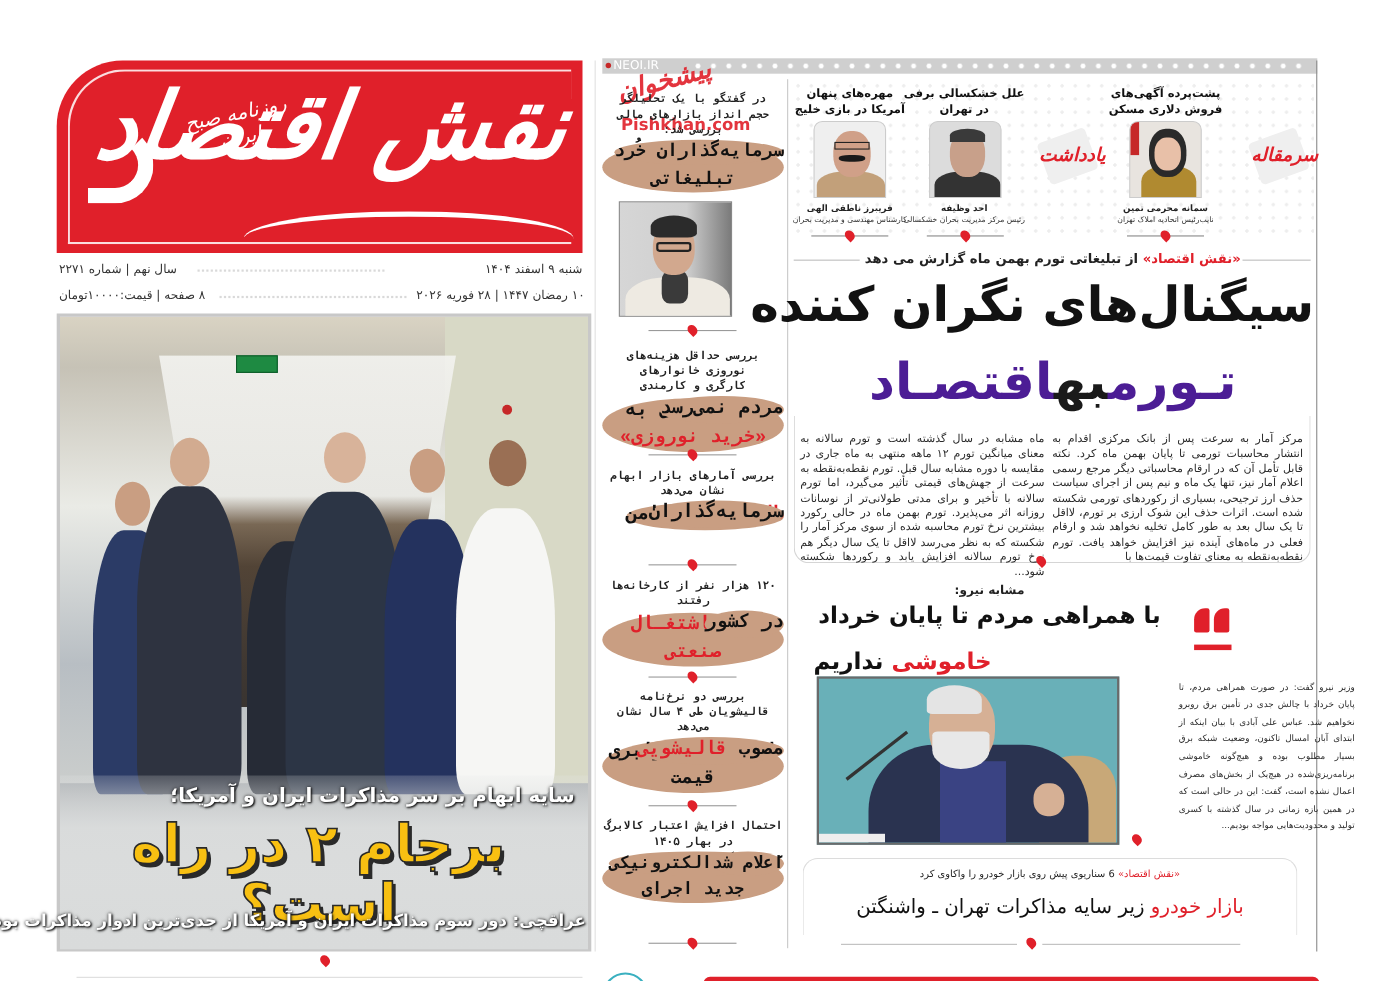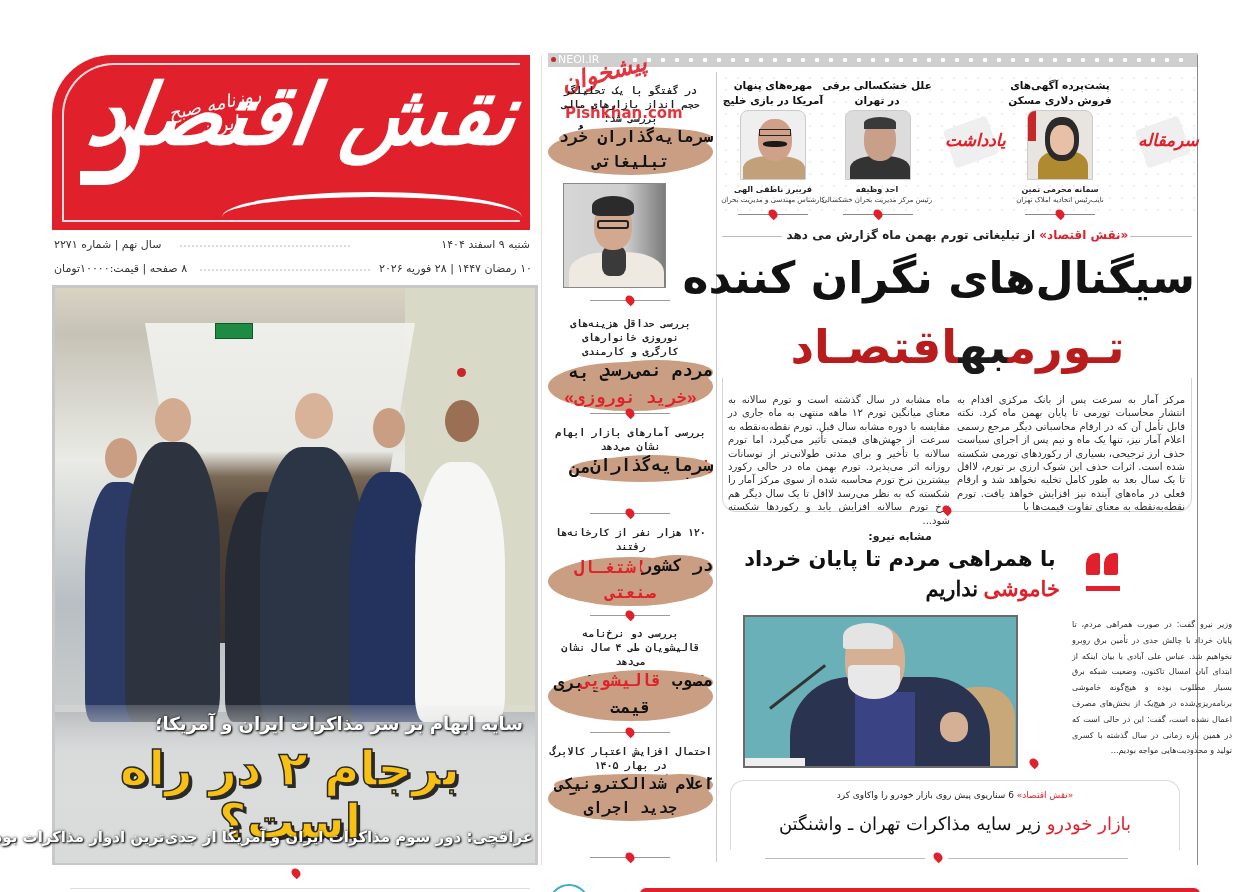--- a/index.html
+++ b/index.html
@@ -75,31 +75,31 @@
   .op-sep .pin { position: absolute; left: 31px; top: 0; }
   .section-tag { position: absolute; font-family: "DejaVu Serif", serif; font-style: italic; font-weight: bold; color: #e0202a; font-size: 17px; }
   .tag-bg { position: absolute; width: 46px; height: 40px; background: #efefef; transform: rotate(-20deg); border-radius: 4px; }
   #dotted-bg { left: 720px; top: 72px; width: 475px; height: 148px; background-image: radial-gradient(circle, #ededed 1.3px, transparent 1.6px); background-size: 12px 12px; }
 
   
   #main-kicker { left: 720px; top: 228px; width: 475px; text-align: center; font-size: 12px; font-weight: bold; color: #222; }
   #main-kicker .red { color: #e0202a; }
   #main-h1 { left: 720px; top: 252px; width: 475px; text-align: center; font-size: 44px; font-weight: bold; color: #121212; letter-spacing: -2px; line-height: 1.2; white-space: nowrap; }
   #main-h2 { left: 720px; top: 320px; width: 475px; text-align: center; font-size: 46px; font-weight: bold; letter-spacing: -1px; line-height: 1.2; white-space: nowrap; }
-  #main-h2 .red { color: #b91c1c; text-align: right; }
+  #main-h2 .red { color: #4c1d95; text-align: right; }
   #main-box { left: 722px; top: 378px; width: 470px; height: 134px; border: 1px solid #d5d5d5; border-top: none; border-radius: 0 0 14px 14px; }
   .body-text { position: absolute; font-size: 10px; line-height: 13.4px; color: #2a2a2a; text-align: justify; text-align-last: right; }
   #main-col-r { left: 957px; top: 393px; width: 228px; }
   #main-col-l { left: 728px; top: 393px; width: 222px; }
   #main-box-pin { left: 943px; top: 505px; }
 
   
   #min-kicker { left: 760px; top: 530px; width: 280px; text-align: center; font-size: 11px; font-weight: bold; color: #222; }
   #min-h1 { left: 740px; top: 546px; width: 320px; text-align: center; font-size: 21px; font-weight: bold; color: #111; line-height: 1.3; }
-  #min-h2 { left: 740px; top: 576px; width: 320px; text-align: right; font-size: 21px; font-weight: bold; color: #111; line-height: 1.3; font-family: Liberation Serif, serif; }
+  #min-h2 { left: 740px; top: 588px; width: 320px; text-align: left; font-size: 21px; font-weight: bold; color: #111; line-height: 1.3; }
   #quote-icon { left: 1086px; top: 553px; width: 34px; height: 38px; }
   .q-mark { position: absolute; top: 0; width: 14px; height: 22px; background: #e0202a; border-radius: 10px 2px 2px 2px; }
   .q-bar { position: absolute; left: 0; bottom: 0; width: 34px; height: 5px; background: #e0202a; }
   #min-photo { left: 743px; top: 615px; width: 275px; height: 153px; border: 2px solid #6a6a6a; background: #69b0b8; overflow: hidden; }
   .mn-chair { position: absolute; left: 200px; top: 70px; width: 70px; height: 90px; border-radius: 30px 30px 0 0; background: #c8a878; }
   .mn-body { position: absolute; left: 45px; top: 60px; width: 200px; height: 100px; border-radius: 60px 60px 0 0; background: #2a3350; }
   .mn-sweater { position: absolute; left: 110px; top: 75px; width: 60px; height: 90px; background: #3a4383; }
   .mn-head { position: absolute; left: 100px; top: 8px; width: 60px; height: 72px; border-radius: 45%; background: #d6b095; }
   .mn-hair { position: absolute; left: 98px; top: 6px; width: 50px; height: 26px; border-radius: 50% 50% 10% 10%; background: #e4e4e4; }
   .mn-beard { position: absolute; left: 103px; top: 48px; width: 52px; height: 34px; border-radius: 10% 10% 50% 50%; background: #e8e8e8; }

